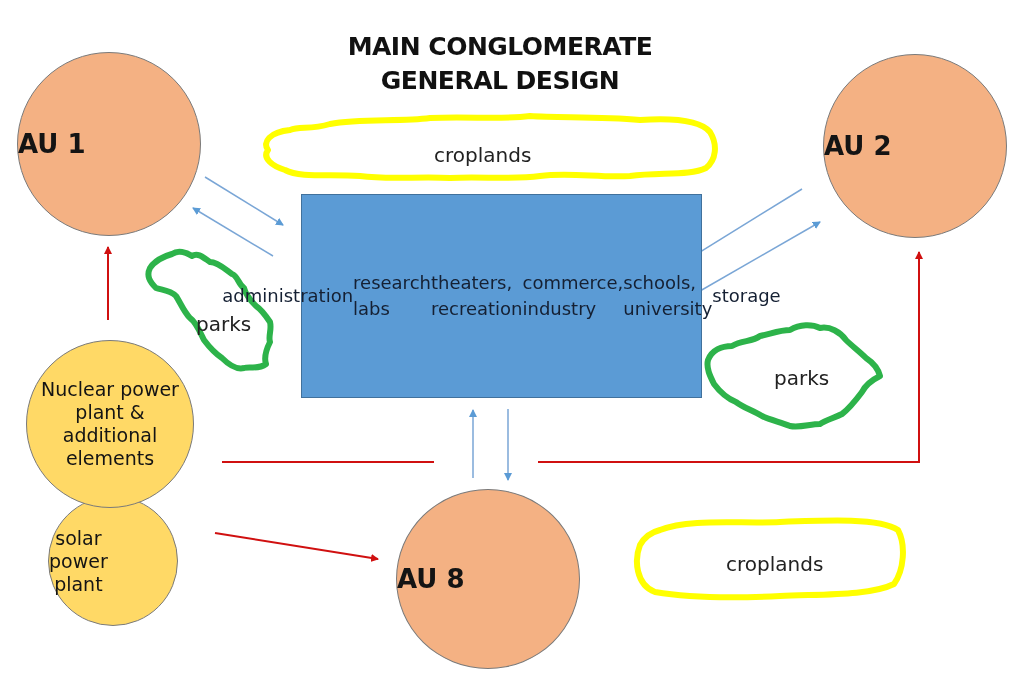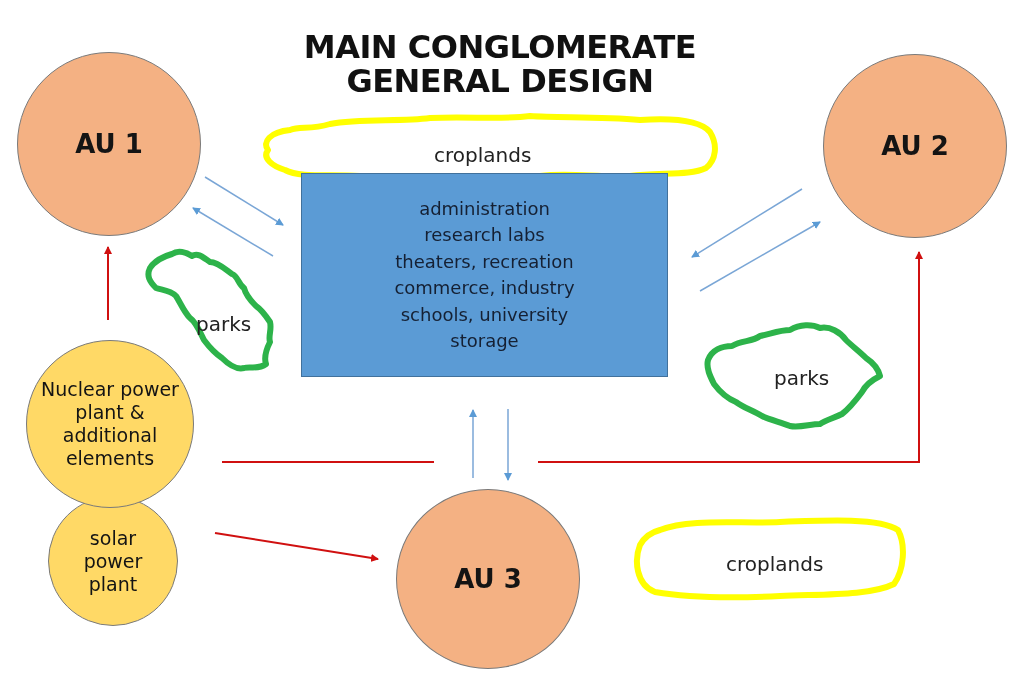--- a/index.html
+++ b/index.html
@@ -1,22 +1,22 @@
 <!DOCTYPE html>
 <html><head>
 <meta charset="utf-8">
 <style>
   html, body { margin: 0; padding: 0; background: #ffffff; }
   body { width: 1024px; height: 679px; position: relative; overflow: hidden; font-family: "Liberation Sans", "DejaVu Sans", sans-serif; }
   #canvas { position: absolute; left: 0; top: 0; }
-  .title { position: absolute; left: 300px; top: 30px; width: 400px; text-align: center; font-weight: bold; font-size: 32px; line-height: 34px; color: #111; font-family: "DejaVu Sans", sans-serif; letter-spacing: -0.5px; }
-  .circle { position: absolute; border-radius: 50%; border: 1px solid #7a7a7a; box-sizing: border-box; display: flex; align-items: center; justify-content: center; text-align: center; color: #141414; }
+  .title { position: absolute; left: 300px; top: 30px; width: 400px; text-align: center; font-weight: bold; font-size: 25px; line-height: 34px; color: #111; font-family: "DejaVu Sans", sans-serif; letter-spacing: -0.5px; }
+  .circle { position: absolute; border-radius: 50%; border: 1px solid #7a7a7a; box-sizing: border-box; display: flex; align-items: center; text-align: center; color: #141414; }
   .au { background: #f4b183; font-weight: bold; font-size: 26px; font-family: "DejaVu Sans", sans-serif; }
   .energy { background: #ffd966; font-size: 19px; line-height: 23px; font-family: "DejaVu Sans", sans-serif; }
-  .main-box { position: absolute; left: 301px; top: 173px; width: 367px; height: 204px; background: #5b9bd5; border: 1px solid #41719c; box-sizing: border-box; display: flex; flex-direction: column; align-items: center; justify-content: center; font-size: 18px; line-height: 26.5px; color: #152033; font-family: "DejaVu Sans", sans-serif; }
+  .main-box { position: absolute; left: 301px; top: 194px; width: 401px; height: 204px; background: #5b9bd5; border: 1px solid #41719c; box-sizing: border-box; display: flex; flex-direction: row; align-items: center; justify-content: center; font-size: 18px; line-height: 26.5px; color: #152033; font-family: "DejaVu Sans", sans-serif; }
   .label { position: absolute; font-size: 20px; color: #222; font-family: "DejaVu Sans", sans-serif; }
 </style>
 </head>
 <body>
 
 <svg id="canvas" width="1024" height="679">
   <defs>
     <marker id="ah-red" markerWidth="8" markerHeight="8" refX="7" refY="4" orient="auto" markerUnits="userSpaceOnUse">
       <path d="M0,0 L8,4 L0,8 z" fill="#d01010"></path>
     </marker>
@@ -59,21 +59,21 @@
 <div class="label" style="left:196px; top:312px;">parks</div>
 <div class="label" style="left:774px; top:366px;">parks</div>
 
 <div class="circle au" style="left:17px; top:52px; width:184px; height:184px;">
   <span>AU 1</span>
 </div>
 <div class="circle au" style="left:823px; top:54px; width:184px; height:184px;">
   <span>AU 2</span>
 </div>
 <div class="circle au" style="left:396px; top:489px; width:184px; height:180px;">
-  <span>AU 3</span>
+  <span>AU 8</span>
 </div>
 
 <div class="circle energy" style="left:48px; top:496px; width:130px; height:130px;">
   <div>
     <div>solar</div>
     <div>power</div>
     <div>plant</div>
   </div>
 </div>
 <div class="circle energy" style="left:26px; top:340px; width:168px; height:168px;">

